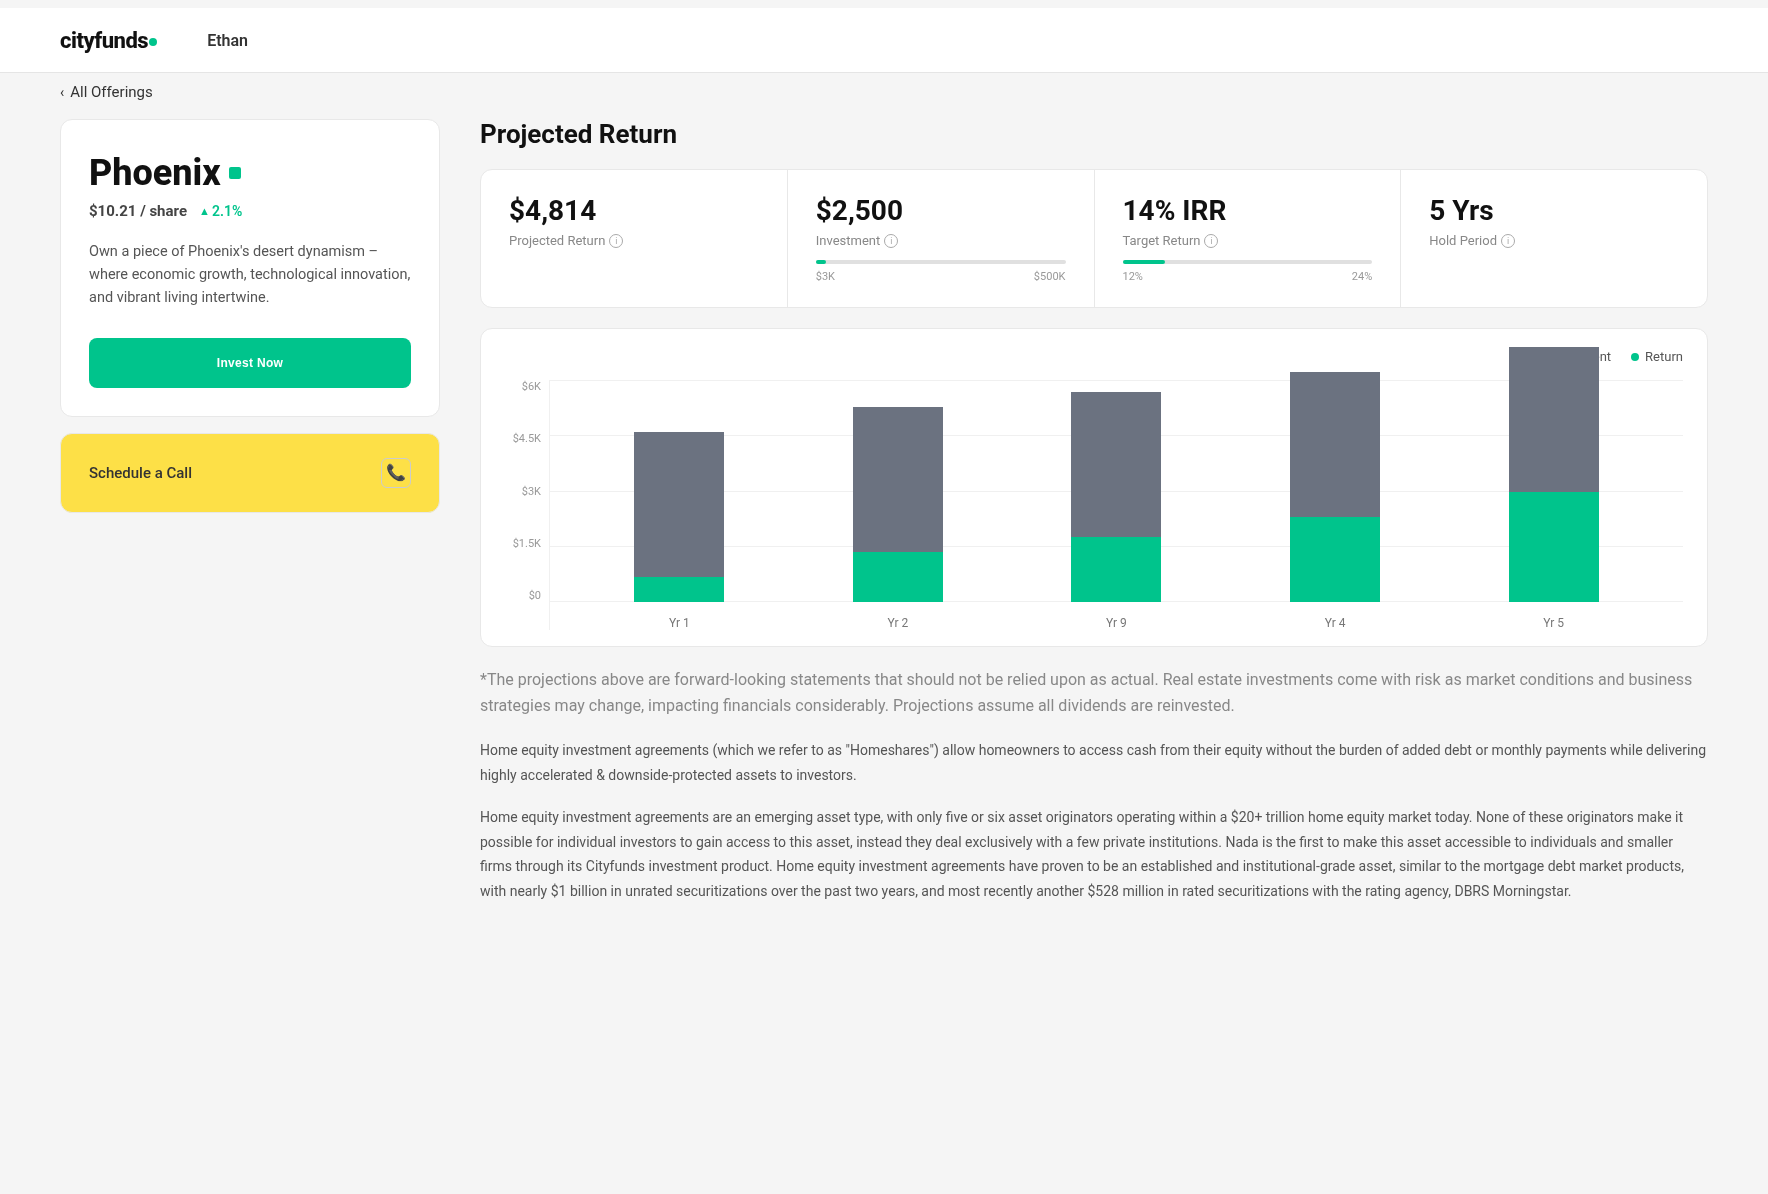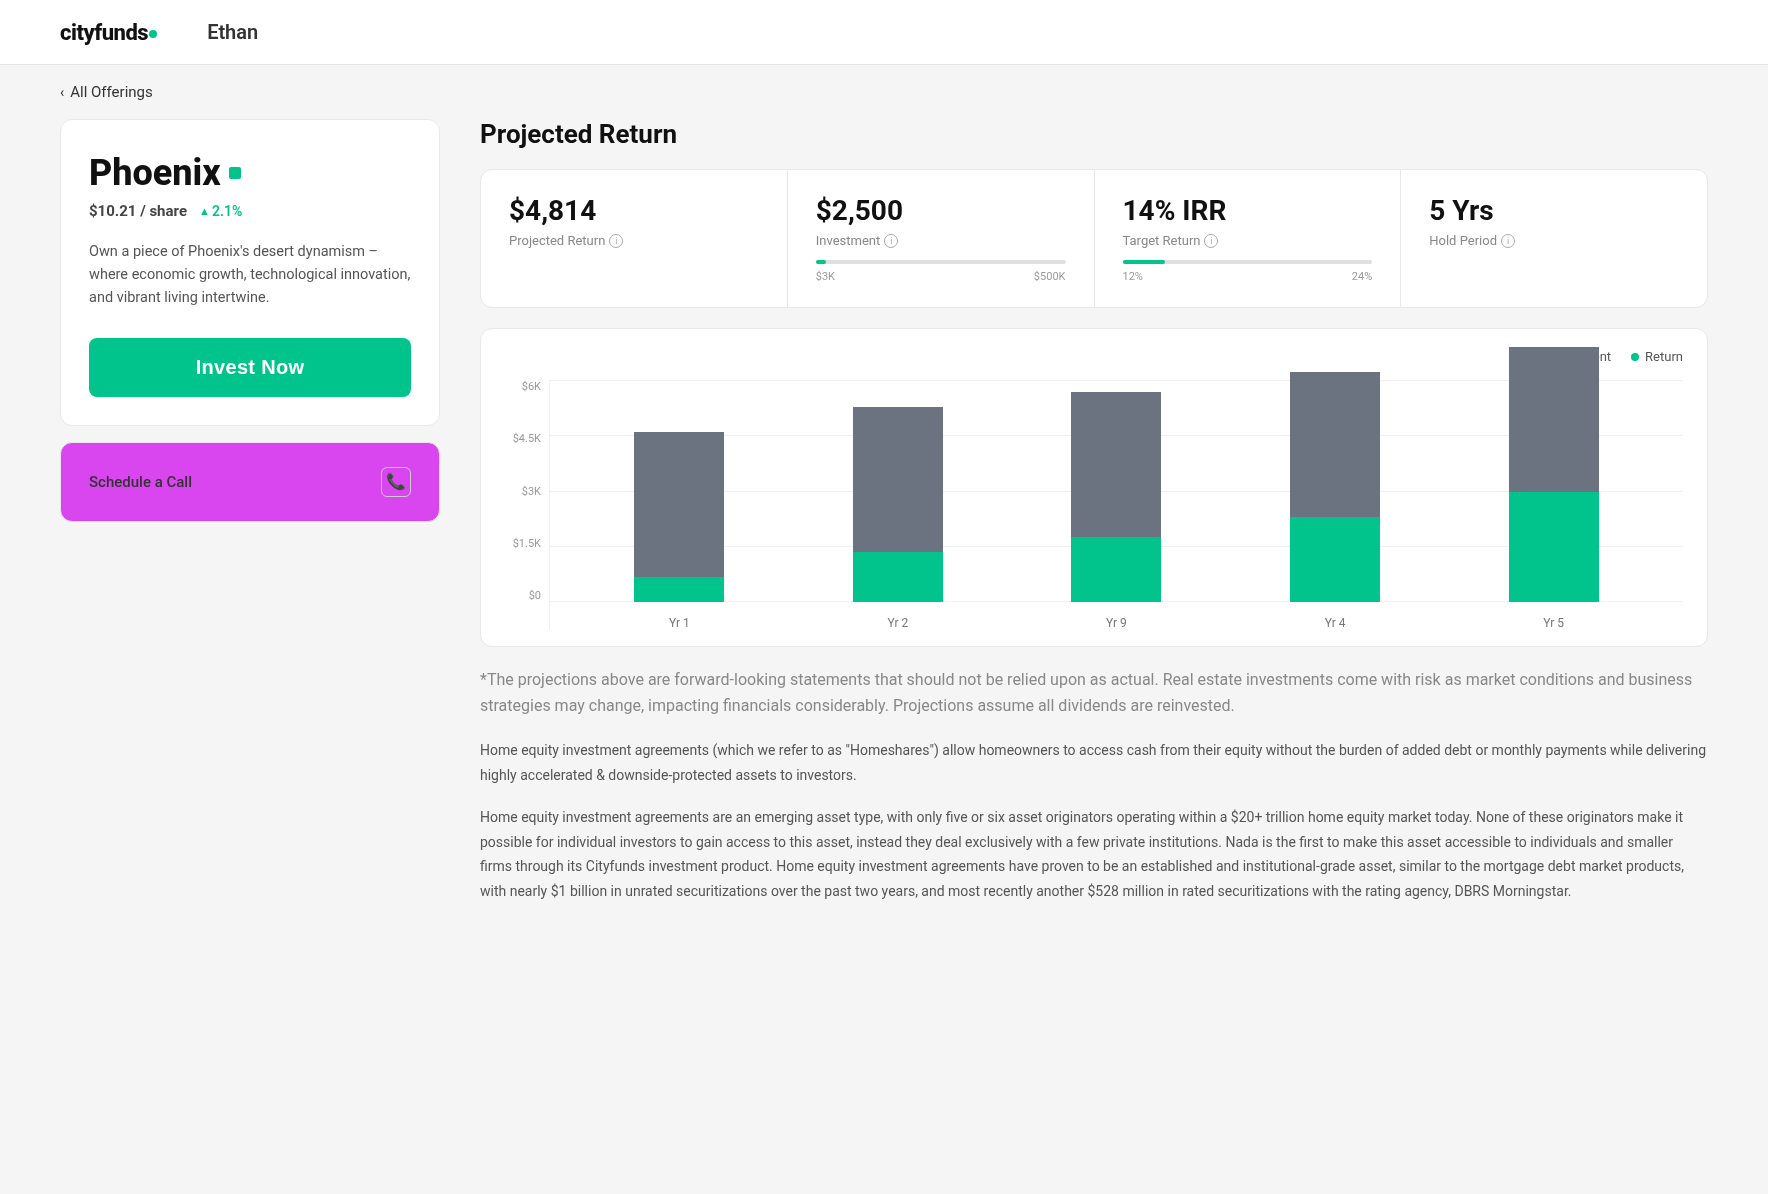--- a/index.html
+++ b/index.html
@@ -13,21 +13,21 @@
 
     
     .header {
       background: #fff;
       border-bottom: 1px solid #e5e5e5;
       height: 65px;
       display: flex;
       align-items: center;
       padding: 0 60px;
       position: sticky;
-      top: 0;
+      top: 8px;
       z-index: 100;
     }
     .logo {
       font-size: 22px;
       font-weight: 800;
       color: #111;
       margin-right: 50px;
       letter-spacing: -0.5px;
     }
     .logo span {
@@ -55,21 +55,21 @@
       font-weight: 500;
       display: flex;
       align-items: center;
       gap: 4px;
     }
     .nav-item .chevron {
       font-size: 11px;
       color: #666;
     }
     .user-name {
-      font-size: 20px;
+      font-size: 16px;
       font-weight: 600;
       color: #333;
     }
 
     
     .breadcrumb {
       padding: 18px 60px;
       display: flex;
       align-items: center;
       gap: 8px;
@@ -158,28 +158,28 @@
       margin-bottom: 28px;
     }
 
     .invest-btn {
       width: 100%;
       background: #00c48c;
       color: #fff;
       border: none;
       border-radius: 8px;
       padding: 18px;
-      font-size: 20px;
+      font-size: 12px;
       font-weight: 700;
       cursor: pointer;
       letter-spacing: 0.3px;
     }
 
     .schedule-card {
-      background: #d946ef;
+      background: #fde047;
       border-radius: 12px;
       padding: 24px 28px;
       border: 1px solid #e8e8e8;
       display: flex;
       align-items: center;
       justify-content: space-between;
       cursor: pointer;
     }
     .schedule-label {
       font-size: 15px;

